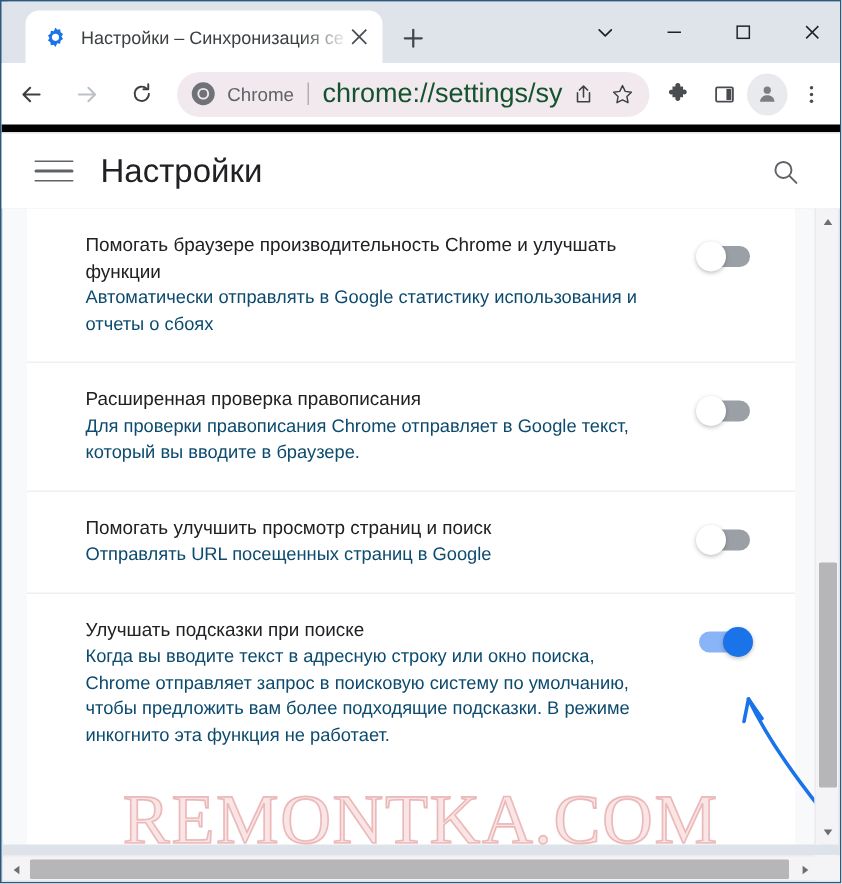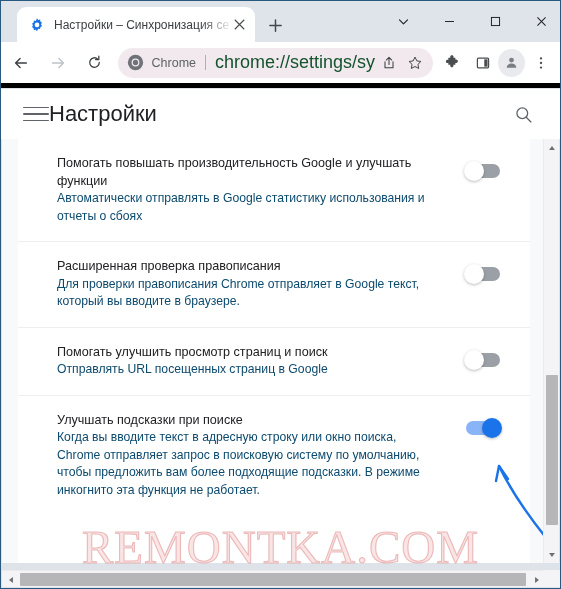--- a/index.html
+++ b/index.html
@@ -113,21 +113,21 @@
   .settings-header {
     position: absolute; left: 0; top: 88px;
     width: 100%; height: 50px;
     background: #ffffff;
     display: flex; align-items: center;
   }
   .hamburger { width: 26px; height: 24px; margin-left: 22px;
     display: flex; flex-direction: column; justify-content: center; gap: 5px; }
   .hamburger i { display: block; height: 1.6px; background: #5f6368; border-radius: 1px; }
   .settings-title {
-    font-size: 22px; color: #202124; font-weight: 400;
+    margin-left: 18px; font-size: 22px; color: #202124; font-weight: 400;
   }
   .header-search {
     margin-left: auto; margin-right: 24px;
     width: 26px; height: 26px;
     display: flex; align-items: center; justify-content: center;
     color: #5f6368;
   }
 
   
   .content {
@@ -363,21 +363,21 @@
         <path d="M14.2 14.2 L19.6 19.6" stroke="currentColor" stroke-width="1.5" fill="none" stroke-linecap="round"></path>
       </svg>
     </div>
   </div>
 
   <div class="content">
     <div class="page">
 
       <div class="row">
         <div class="row-text">
-          <div class="row-title">Помогать повышать производительность Google и улучшать функции</div>
+          <div class="row-title">Помогать браузере производительность Chrome и улучшать функции</div>
           <div class="row-sub">Автоматически отправлять в Google статистику использования и отчеты о сбоях</div>
         </div>
         <div class="toggle off">
           <span class="knob"></span>
         </div>
       </div>
 
       <div class="row">
         <div class="row-text">
           <div class="row-title">Расширенная проверка правописания</div>

